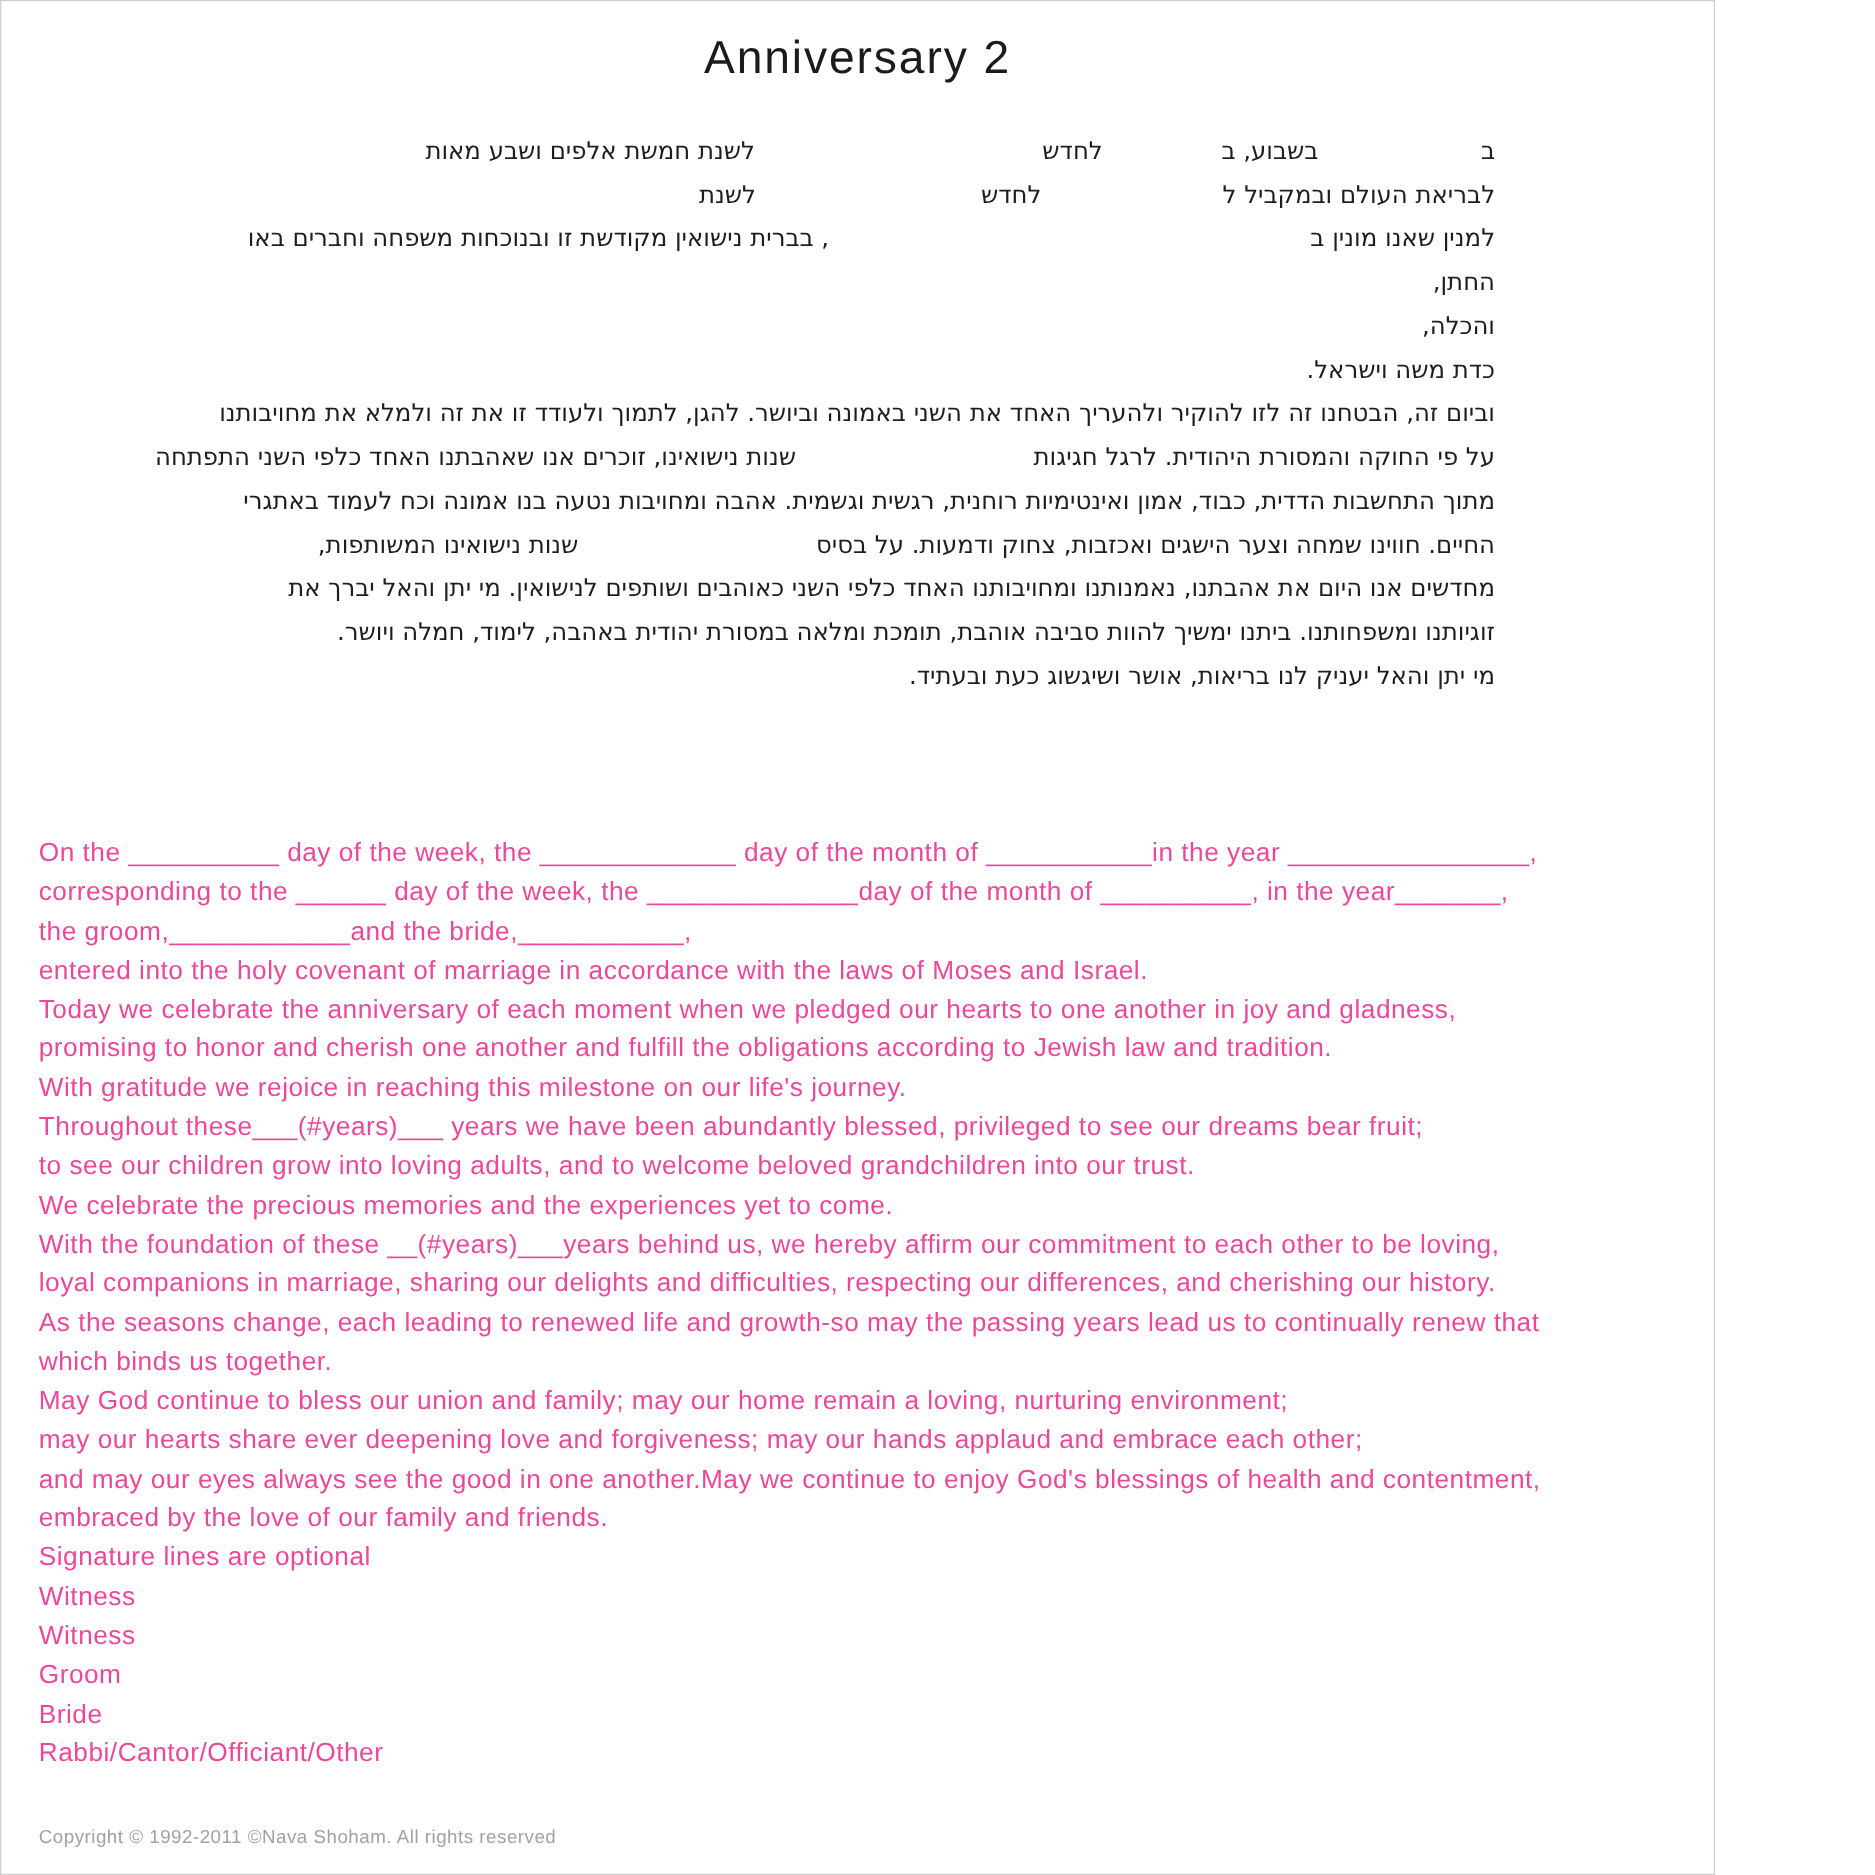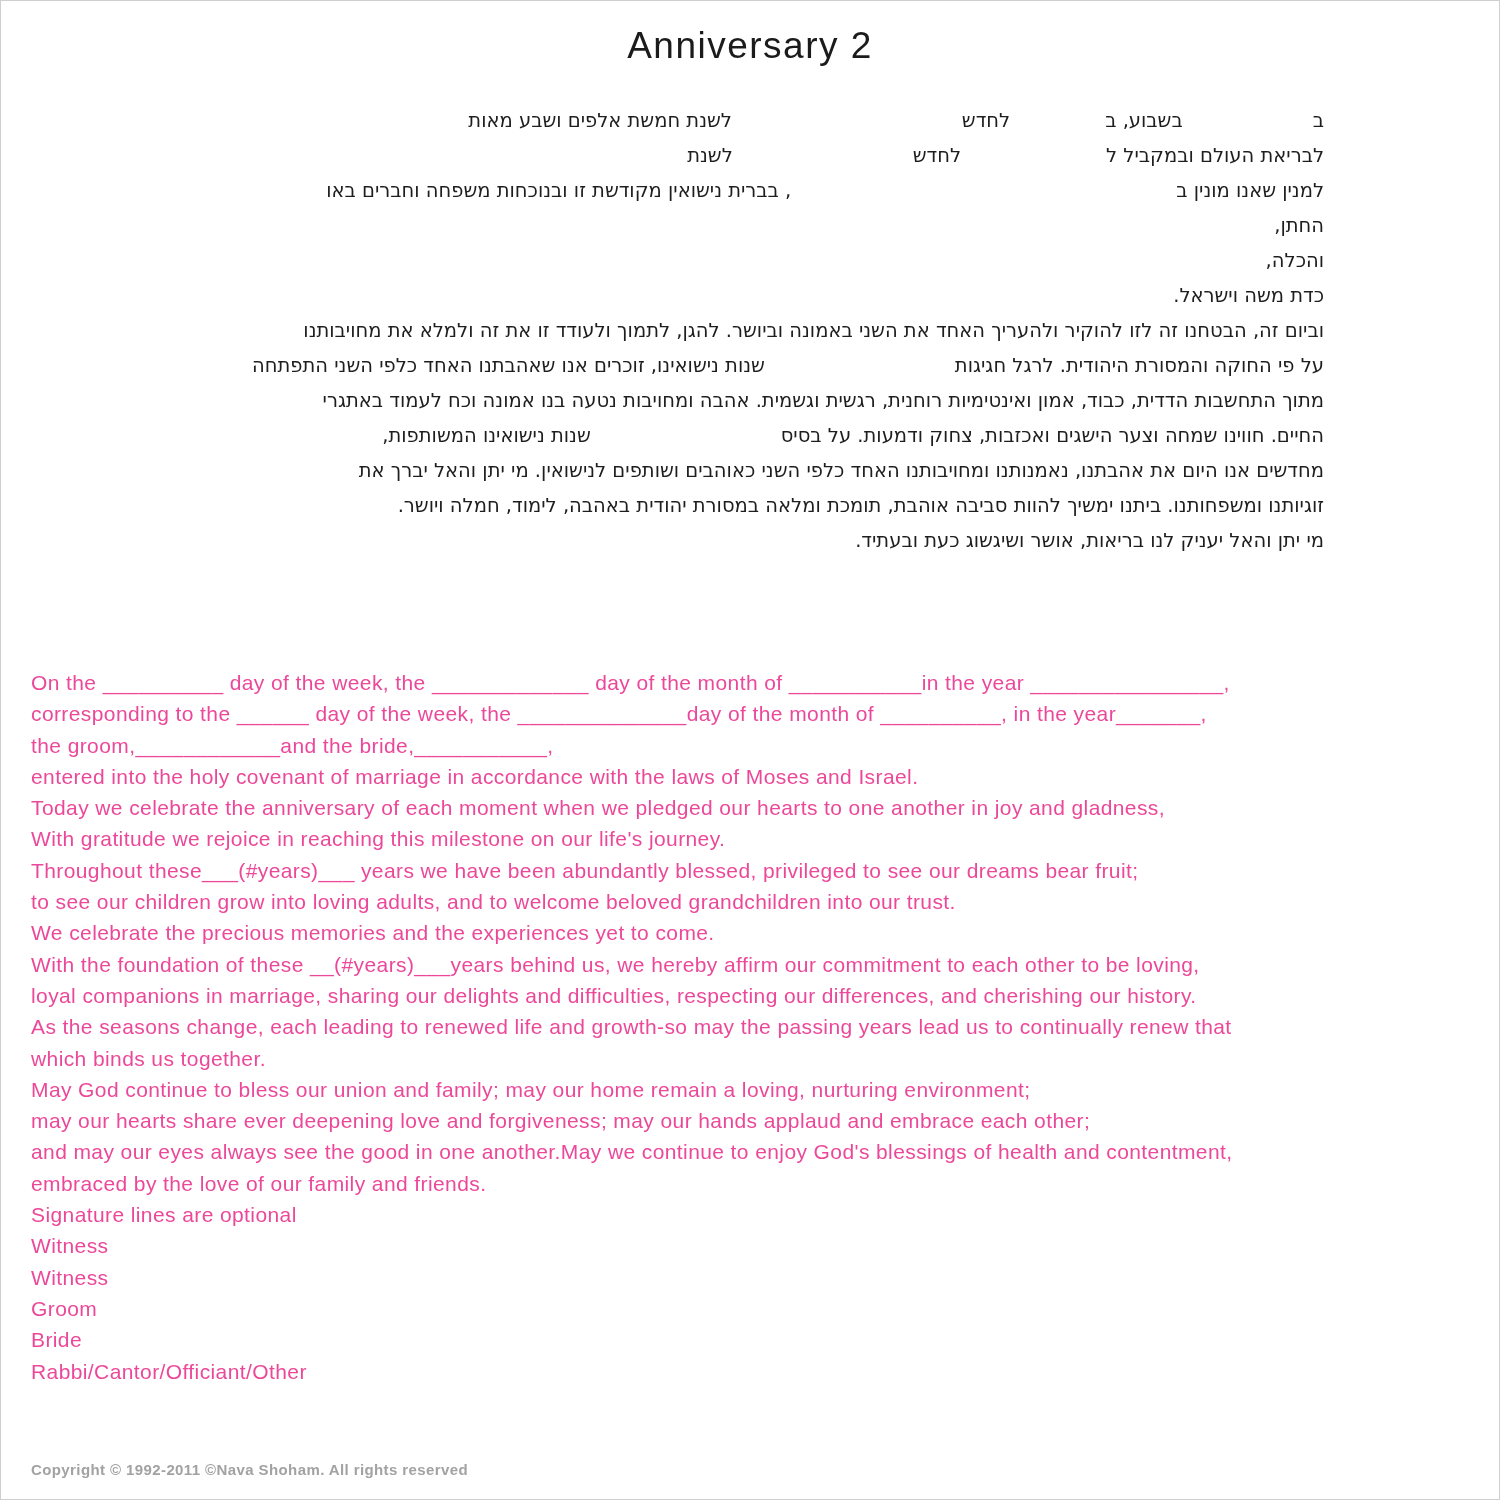--- a/index.html
+++ b/index.html
@@ -1,18 +1,18 @@
 <!DOCTYPE html>
 <html><head>
 <meta charset="utf-8">
 <style>
   html, body { margin: 0; padding: 0; background: #ffffff; }
   .page {
     position: relative;
-    width: 1500px;
+    width: 1372px;
     height: 1500px;
     background: #ffffff;
     border: 1px solid #cfcfcf;
     box-sizing: border-box;
     overflow: hidden;
     font-family: "Liberation Sans", sans-serif;
   }
   .title {
     position: absolute;
     top: 24px;
@@ -58,21 +58,20 @@
     color: #ec4899;
   }
   .en-line { white-space: nowrap; }
   .copyright {
     position: absolute;
     left: 30px;
     top: 1460px;
     font-size: 15px;
     letter-spacing: 0.4px;
     color: #a2a2a2;
-    font-weight: bold;
   }
 </style>
 </head>
 <body>
 
 <div class="page">
 
   <div class="title">Anniversary 2</div>
 
   <div class="hebrew">
@@ -100,20 +99,21 @@
     <div class="heb-para">זוגיותנו ומשפחותנו. ביתנו ימשיך להוות סביבה אוהבת, תומכת ומלאה במסורת יהודית באהבה, לימוד, חמלה ויושר.</div>
     <div class="heb-para">מי יתן והאל יעניק לנו בריאות, אושר ושיגשוג כעת ובעתיד.</div>
   </div>
 
   <div class="english">
     <div class="en-line">On the __________ day of the week, the _____________ day of the month of ___________in the year ________________,</div>
     <div class="en-line">corresponding to the ______ day of the week, the ______________day of the month of __________, in the year_______,</div>
     <div class="en-line">the groom,____________and the bride,___________,</div>
     <div class="en-line">entered into the holy covenant of marriage in accordance with the laws of Moses and Israel.</div>
     <div class="en-line">Today we celebrate the anniversary of each moment when we pledged our hearts to one another in joy and gladness,</div>
+    <div class="en-line">promising to honor and cherish one another and fulfill the obligations according to Jewish law and tradition.</div>
     <div class="en-line">With gratitude we rejoice in reaching this milestone on our life's journey.</div>
     <div class="en-line">Throughout these___(#years)___ years we have been abundantly blessed, privileged to see our dreams bear fruit;</div>
     <div class="en-line">to see our children grow into loving adults, and to welcome beloved grandchildren into our trust.</div>
     <div class="en-line">We celebrate the precious memories and the experiences yet to come.</div>
     <div class="en-line">With the foundation of these __(#years)___years behind us, we hereby affirm our commitment to each other to be loving,</div>
     <div class="en-line">loyal companions in marriage, sharing our delights and difficulties, respecting our differences, and cherishing our history.</div>
     <div class="en-line">As the seasons change, each leading to renewed life and growth-so may the passing years lead us to continually renew that</div>
     <div class="en-line">which binds us together.</div>
     <div class="en-line">May God continue to bless our union and family; may our home remain a loving, nurturing environment;</div>
     <div class="en-line">may our hearts share ever deepening love and forgiveness; may our hands applaud and embrace each other;</div>

